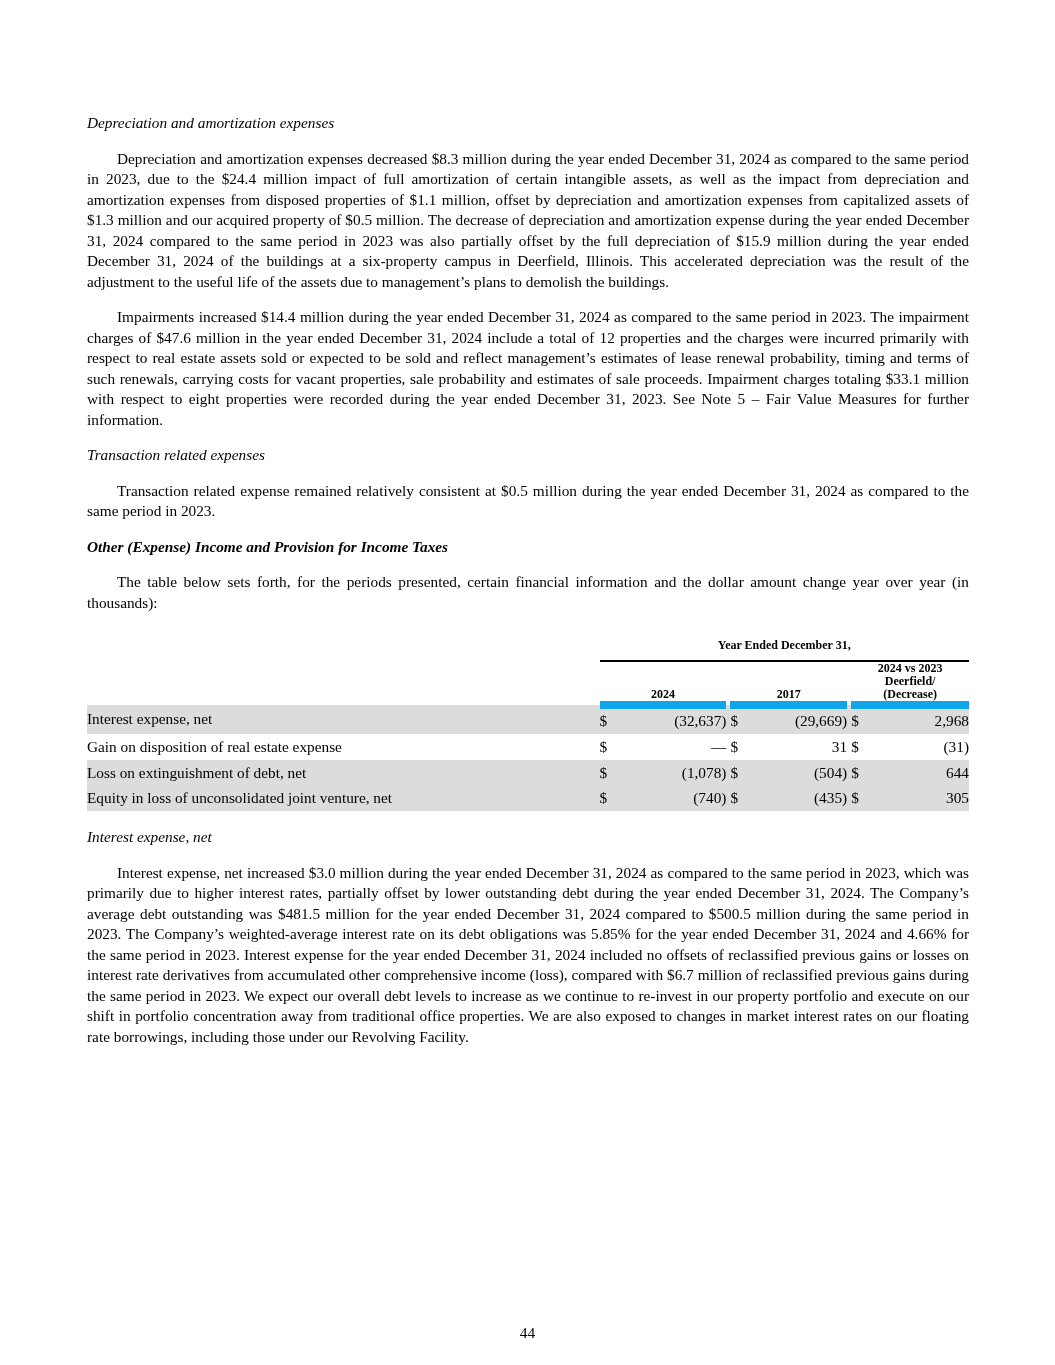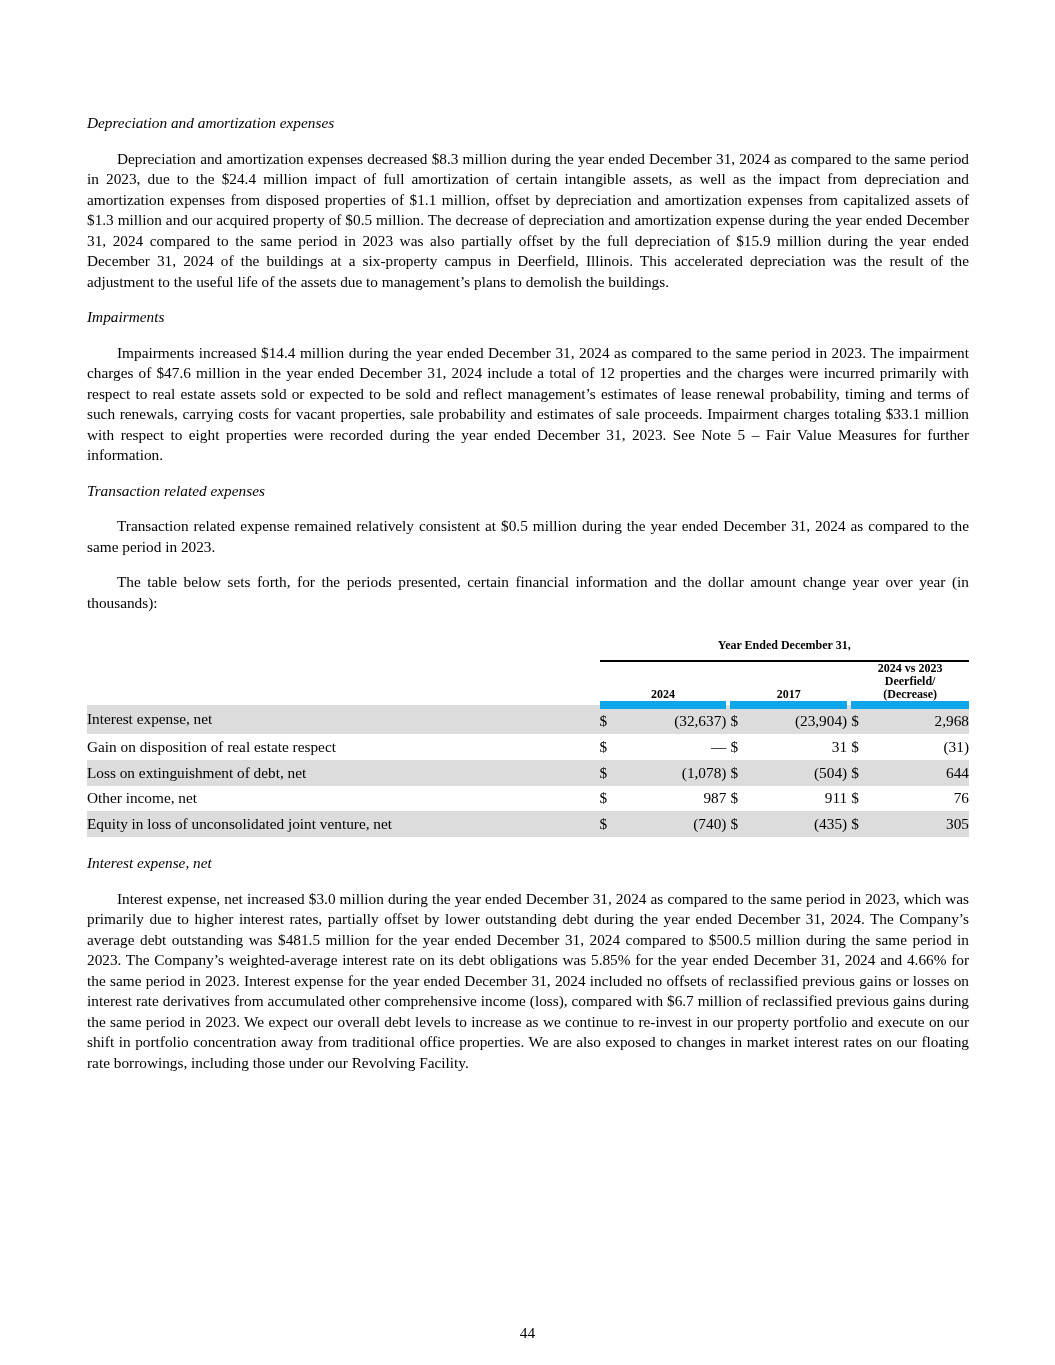--- a/index.html
+++ b/index.html
@@ -55,26 +55,26 @@
     }
   </style>
 </head>
 <body>
 
 <div class="page">
 
   <div class="heading-italic">Depreciation and amortization expenses</div>
   <p class="body">Depreciation and amortization expenses decreased $8.3 million during the year ended December 31, 2024 as compared to the same period in 2023, due to the $24.4 million impact of full amortization of certain intangible assets, as well as the impact from depreciation and amortization expenses from disposed properties of $1.1 million, offset by depreciation and amortization expenses from capitalized assets of $1.3 million and our acquired property of $0.5 million. The decrease of depreciation and amortization expense during the year ended December 31, 2024 compared to the same period in 2023 was also partially offset by the full depreciation of $15.9 million during the year ended December 31, 2024 of the buildings at a six-property campus in Deerfield, Illinois. This accelerated depreciation was the result of the adjustment to the useful life of the assets due to management’s plans to demolish the buildings.</p>
 
-  <div class="heading-italic">Impairments</div>
   <p class="body">Impairments increased $14.4 million during the year ended December 31, 2024 as compared to the same period in 2023. The impairment charges of $47.6 million in the year ended December 31, 2024 include a total of 12 properties and the charges were incurred primarily with respect to real estate assets sold or expected to be sold and reflect management’s estimates of lease renewal probability, timing and terms of such renewals, carrying costs for vacant properties, sale probability and estimates of sale proceeds. Impairment charges totaling $33.1 million with respect to eight properties were recorded during the year ended December 31, 2023. See Note 5 – Fair Value Measures for further information.</p>
 
   <div class="heading-italic">Transaction related expenses</div>
   <p class="body">Transaction related expense remained relatively consistent at $0.5 million during the year ended December 31, 2024 as compared to the same period in 2023.</p>
 
+  <div class="heading-bold-italic">Other (Expense) Income and Provision for Income Taxes</div>
   <p class="body" style="margin-bottom:0;">The table below sets forth, for the periods presented, certain financial information and the dollar amount change year over year (in thousands):</p>
 
   <div class="table-wrap">
     <table class="fin">
       <thead>
         <tr class="hdr hdr-top">
           <th></th>
           <th class="group" colspan="8">Year Ended December 31,</th>
         </tr>
         <tr class="hdr hdr-sub">
@@ -90,57 +90,46 @@
           </th>
         </tr>
       </thead>
       <tbody id="table-body">
           <tr class="shaded">
             <td class="label">Interest expense, net</td>
             <td class="dollar d1">$</td>
             <td class="num c1">(32,637)</td>
             <td class="gap"></td>
             <td class="dollar d2">$</td>
-            <td class="num c2">(23,904)</td>
+            <td class="num c2">(29,669)</td>
             <td class="gap"></td>
             <td class="dollar d3">$</td>
             <td class="num c3">2,968</td>
           </tr>
           <tr>
-            <td class="label">Gain on disposition of real estate respect</td>
+            <td class="label">Gain on disposition of real estate expense</td>
             <td class="dollar d1">$</td>
             <td class="num c1">—</td>
             <td class="gap"></td>
             <td class="dollar d2">$</td>
             <td class="num c2">31</td>
             <td class="gap"></td>
             <td class="dollar d3">$</td>
             <td class="num c3">(31)</td>
           </tr>
           <tr class="shaded">
             <td class="label">Loss on extinguishment of debt, net</td>
             <td class="dollar d1">$</td>
             <td class="num c1">(1,078)</td>
             <td class="gap"></td>
             <td class="dollar d2">$</td>
             <td class="num c2">(504)</td>
             <td class="gap"></td>
             <td class="dollar d3">$</td>
             <td class="num c3">644</td>
-          </tr>
-          <tr>
-            <td class="label">Other income, net</td>
-            <td class="dollar d1">$</td>
-            <td class="num c1">987</td>
-            <td class="gap"></td>
-            <td class="dollar d2">$</td>
-            <td class="num c2">911</td>
-            <td class="gap"></td>
-            <td class="dollar d3">$</td>
-            <td class="num c3">76</td>
           </tr>
           <tr class="shaded">
             <td class="label">Equity in loss of unconsolidated joint venture, net</td>
             <td class="dollar d1">$</td>
             <td class="num c1">(740)</td>
             <td class="gap"></td>
             <td class="dollar d2">$</td>
             <td class="num c2">(435)</td>
             <td class="gap"></td>
             <td class="dollar d3">$</td>

